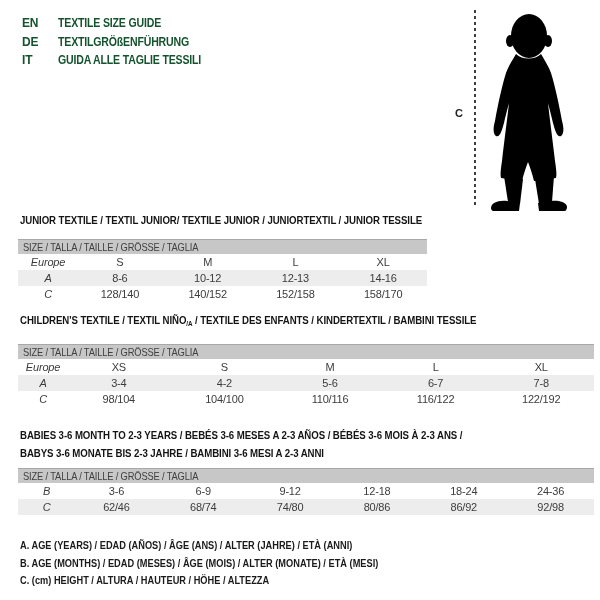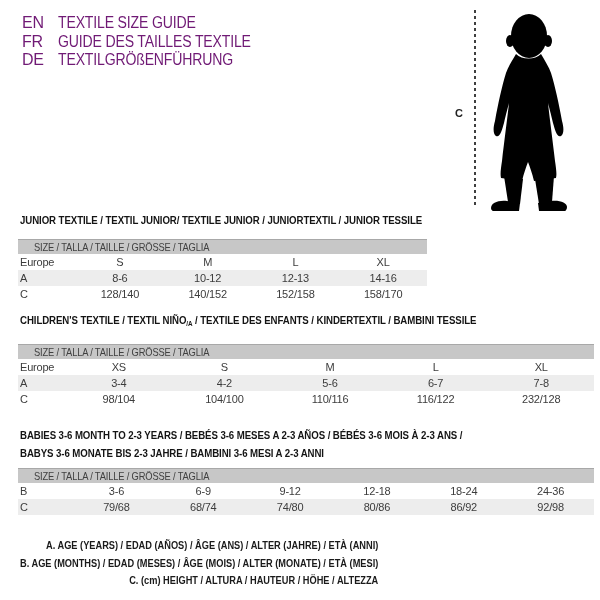--- a/index.html
+++ b/index.html
@@ -4,21 +4,21 @@
 <style>
   html,body { margin:0; padding:0; background:#fff; }
   .canvas {
     position:relative; width:600px; height:600px; background:#fff;
     font-family:"Liberation Sans", sans-serif; overflow:hidden;
     color:#1a1a1a;
   }
 
   
   .langs { position:absolute; left:22px; top:14px; }
-  .lang-row { display:flex; line-height:18.6px; font-size:16px; font-weight:normal; color:#701a75; letter-spacing:-0.2px; }
+  .lang-row { display:flex; line-height:18.6px; font-size:12px; font-weight:bold; color:#14532d; letter-spacing:-0.2px; }
   .lang-code { width:36px; flex:0 0 36px; }
   .lang-title { white-space:nowrap; transform:scaleX(0.88); transform-origin:left center; }
 
   
   .fig-dash {
     position:absolute; left:474px; top:10px; width:2px; height:197px;
     background-image:repeating-linear-gradient(to bottom, var(--dash,#3f3f3f) 0 3px, transparent 3px 6px);
   }
   .fig-c { position:absolute; left:455px; top:107px; font-size:11px; font-weight:bold; color:#222; }
   .baby-svg { position:absolute; left:483px; top:11px; color:var(--silhouette,#000); }
@@ -31,59 +31,59 @@
   }
   #heading-junior { top:214px; }
   #heading-children { top:314px; }
   #heading-babies { top:427px; line-height:17.5px; }
   .sub-a { font-size:7.5px; vertical-align:-2px; }
 
   
   .size-table { position:absolute; left:18px; font-size:11px; color:var(--text,#3c3c3c); letter-spacing:-0.2px; }
   .t-bar {
     background:var(--table-header-bar,#c7c7c7); border-top:1px solid #a8a8a8;
-    height:14px; display:flex; align-items:center; padding-left:16px; color:#404040;
+    height:14px; display:flex; align-items:center; padding-left:5px; color:#404040;
   }
   .t-bar span { white-space:nowrap; transform:scaleX(0.85); transform-origin:left center; }
   .t-row { display:grid; height:16px; align-items:center; }
   .t-row.alt { background:var(--row-alt,#ededed); }
-  .t-label { padding-left:2px; text-align:left; }
+  .t-label { padding-left:2px; text-align:center;font-style:italic; }
   .t-val { text-align:center; }
 
   #table-junior { top:239px; width:409px; }
   #table-junior .t-row { grid-template-columns:58px repeat(4,1fr); }
   #table-children { top:344px; width:576px; }
   #table-children .t-row { grid-template-columns:48px repeat(5,1fr); }
   #table-babies { top:468px; width:576px; }
   #table-babies .t-row { grid-template-columns:55px repeat(6,1fr); }
 
   
-  .footnotes { position:absolute; left:20px; top:537px;text-align:right; }
+  .footnotes { position:absolute; left:20px; top:537px; }
   .footnote {
     font-size:11px; font-weight:bold; color:#1a1a1a; line-height:17.6px;
     white-space:nowrap; transform:scaleX(0.84); transform-origin:left top;
   }
 </style>
 </head>
 <body>
 
 <div class="canvas">
 
   <div class="langs">
     <div class="lang-row">
       <span class="lang-code">EN</span>
       <span class="lang-title">TEXTILE SIZE GUIDE</span>
     </div>
     <div class="lang-row">
-      <span class="lang-code">FR</span>
-      <span class="lang-title">GUIDE DES TAILLES TEXTILE</span>
-    </div>
-    <div class="lang-row">
       <span class="lang-code">DE</span>
       <span class="lang-title">TEXTILGRÖßENFÜHRUNG</span>
+    </div>
+    <div class="lang-row">
+      <span class="lang-code">IT</span>
+      <span class="lang-title">GUIDA ALLE TAGLIE TESSILI</span>
     </div>
   </div>
 
   <div class="fig-dash"></div>
   <div class="fig-c">C</div>
   <svg class="baby-svg" width="92" height="200" viewBox="0 0 92 200" aria-hidden="true">
     <ellipse cx="46" cy="25" rx="18" ry="22"></ellipse>
     <ellipse cx="27" cy="30" rx="4" ry="6"></ellipse>
     <ellipse cx="65" cy="30" rx="4" ry="6"></ellipse>
     <path d="M33,43
@@ -160,21 +160,21 @@
       <span class="t-val">5-6</span>
       <span class="t-val">6-7</span>
       <span class="t-val">7-8</span>
     </div>
     <div class="t-row">
       <span class="t-label">C</span>
       <span class="t-val">98/104</span>
       <span class="t-val">104/100</span>
       <span class="t-val">110/116</span>
       <span class="t-val">116/122</span>
-      <span class="t-val">232/128</span>
+      <span class="t-val">122/192</span>
     </div>
   </div>
 
   <div class="section-heading" id="heading-babies">
     <div>BABIES 3-6 MONTH TO 2-3 YEARS / BEBÉS 3-6 MESES A 2-3 AÑOS / BÉBÉS 3-6 MOIS À 2-3 ANS /</div>
     <div>BABYS 3-6 MONATE BIS 2-3 JAHRE / BAMBINI 3-6 MESI A 2-3 ANNI</div>
   </div>
   <div class="size-table" id="table-babies">
     <div class="t-bar">
       <span>SIZE / TALLA / TAILLE / GRÖSSE / TAGLIA</span>
@@ -183,21 +183,21 @@
       <span class="t-label">B</span>
       <span class="t-val">3-6</span>
       <span class="t-val">6-9</span>
       <span class="t-val">9-12</span>
       <span class="t-val">12-18</span>
       <span class="t-val">18-24</span>
       <span class="t-val">24-36</span>
     </div>
     <div class="t-row alt">
       <span class="t-label">C</span>
-      <span class="t-val">79/68</span>
+      <span class="t-val">62/46</span>
       <span class="t-val">68/74</span>
       <span class="t-val">74/80</span>
       <span class="t-val">80/86</span>
       <span class="t-val">86/92</span>
       <span class="t-val">92/98</span>
     </div>
   </div>
 
   <div class="footnotes">
     <div class="footnote">A. AGE (YEARS) / EDAD (AÑOS) / ÂGE (ANS) / ALTER (JAHRE) / ETÀ (ANNI)</div>

